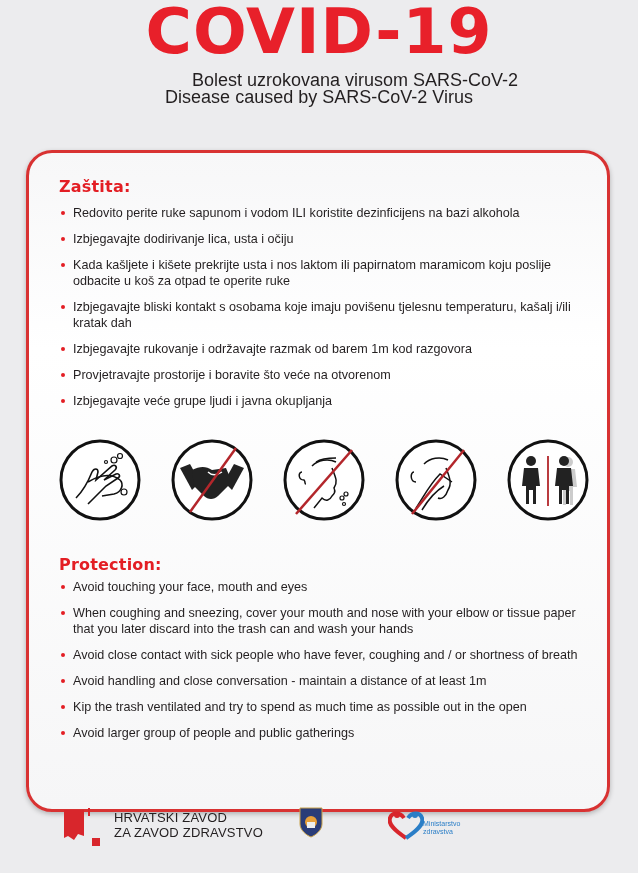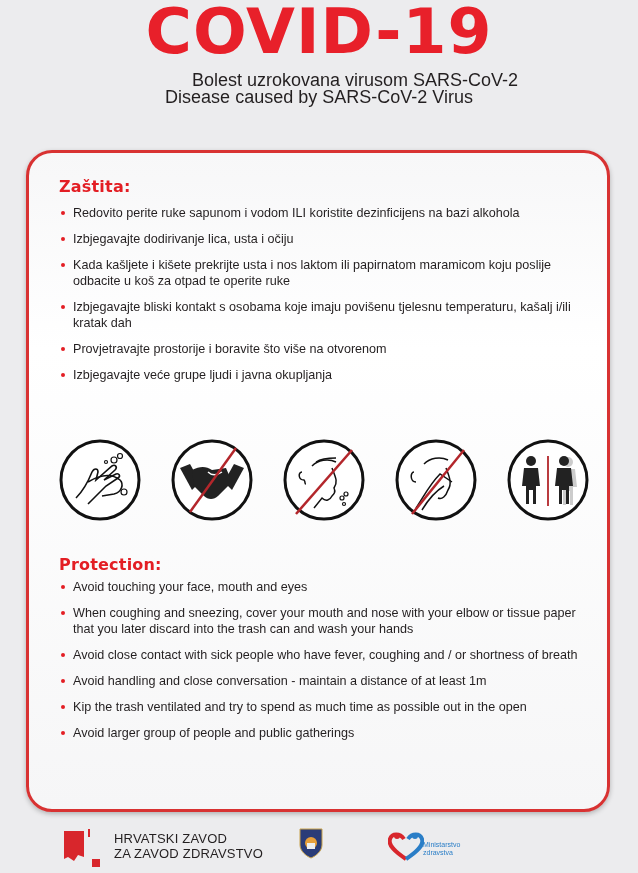--- a/index.html
+++ b/index.html
@@ -35,39 +35,40 @@
   ul.bullets li {
     position:relative; padding-left:14px; font-size:12.6px; color:#231f20;
     line-height:16px; margin-bottom:10px;
   }
   ul.bullets li::before {
     content:""; position:absolute; left:2px; top:6px; width:4px; height:4px;
     border-radius:50%; background:#e31e24;
   }
   .icons { position:absolute; left:29px; top:285px; width:530px; height:90px; }
   .icon-circle { position:absolute; top:0; width:84px; height:84px; }
-  .logos { position:absolute; top:825px; left:0; width:638px; height:48px; }
+  .logos { position:absolute; top:804px; left:0; width:638px; height:48px; }
   .hzjz-text { position:absolute; left:114px; top:6px; font-size:13px; line-height:15px; color:#231f20; letter-spacing:0.2px; }
   .min-text { position:absolute; left:423px; top:16px; font-size:7px; line-height:8px; color:#2a7ec7; }
 </style>
 </head>
 <body>
 
 <div class="title">COVID-19</div>
 <div class="subtitle sub1">Bolest uzrokovana virusom SARS-CoV-2</div>
 <div class="subtitle sub2">Disease caused by SARS-CoV-2 Virus</div>
 
 <div class="card">
   <div class="section-title" style="top:24px;">Zaštita:</div>
   <ul class="bullets" style="top:52px;">
     <li>Redovito perite ruke sapunom i vodom ILI koristite dezinficijens na bazi alkohola</li>
     <li>Izbjegavajte dodirivanje lica, usta i očiju</li>
     <li>Kada kašljete i kišete prekrijte usta i nos laktom ili papirnatom maramicom koju poslije odbacite u koš za otpad te operite ruke</li>
     <li style="padding-right:10px;">Izbjegavajte bliski kontakt s osobama koje imaju povišenu tjelesnu temperaturu, kašalj i/ili kratak dah</li>
-    <li>Provjetravajte prostorije i boravite što više na otvorenom</li>
+    <li>Izbjegavajte rukovanje i održavajte razmak od barem 1m kod razgovora</li>
+    <li>Provjetravajte prostorije i boravite što veće na otvorenom</li>
     <li>Izbjegavajte veće grupe ljudi i javna okupljanja</li>
   </ul>
 
   <div class="icons">
 
     <svg class="icon-circle" style="left:0" viewBox="0 0 84 84">
       <circle cx="42" cy="42" r="39" fill="#fff" stroke="#111" stroke-width="3"></circle>
       <path d="M18 60 C26 52 30 44 34 34 C36 30 40 30 40 34 L38 42 L54 28 C57 26 60 29 57 32 L46 42 L58 36 C61 35 63 38 60 40 L48 48 C44 52 40 56 30 66" fill="none" stroke="#111" stroke-width="1.6"></path>
       <path d="M30 44 C40 38 52 34 62 42 C66 46 64 54 56 56 L44 58" fill="none" stroke="#111" stroke-width="1.6"></path>
       <circle cx="56" cy="22" r="3" fill="none" stroke="#111" stroke-width="1.2"></circle>

